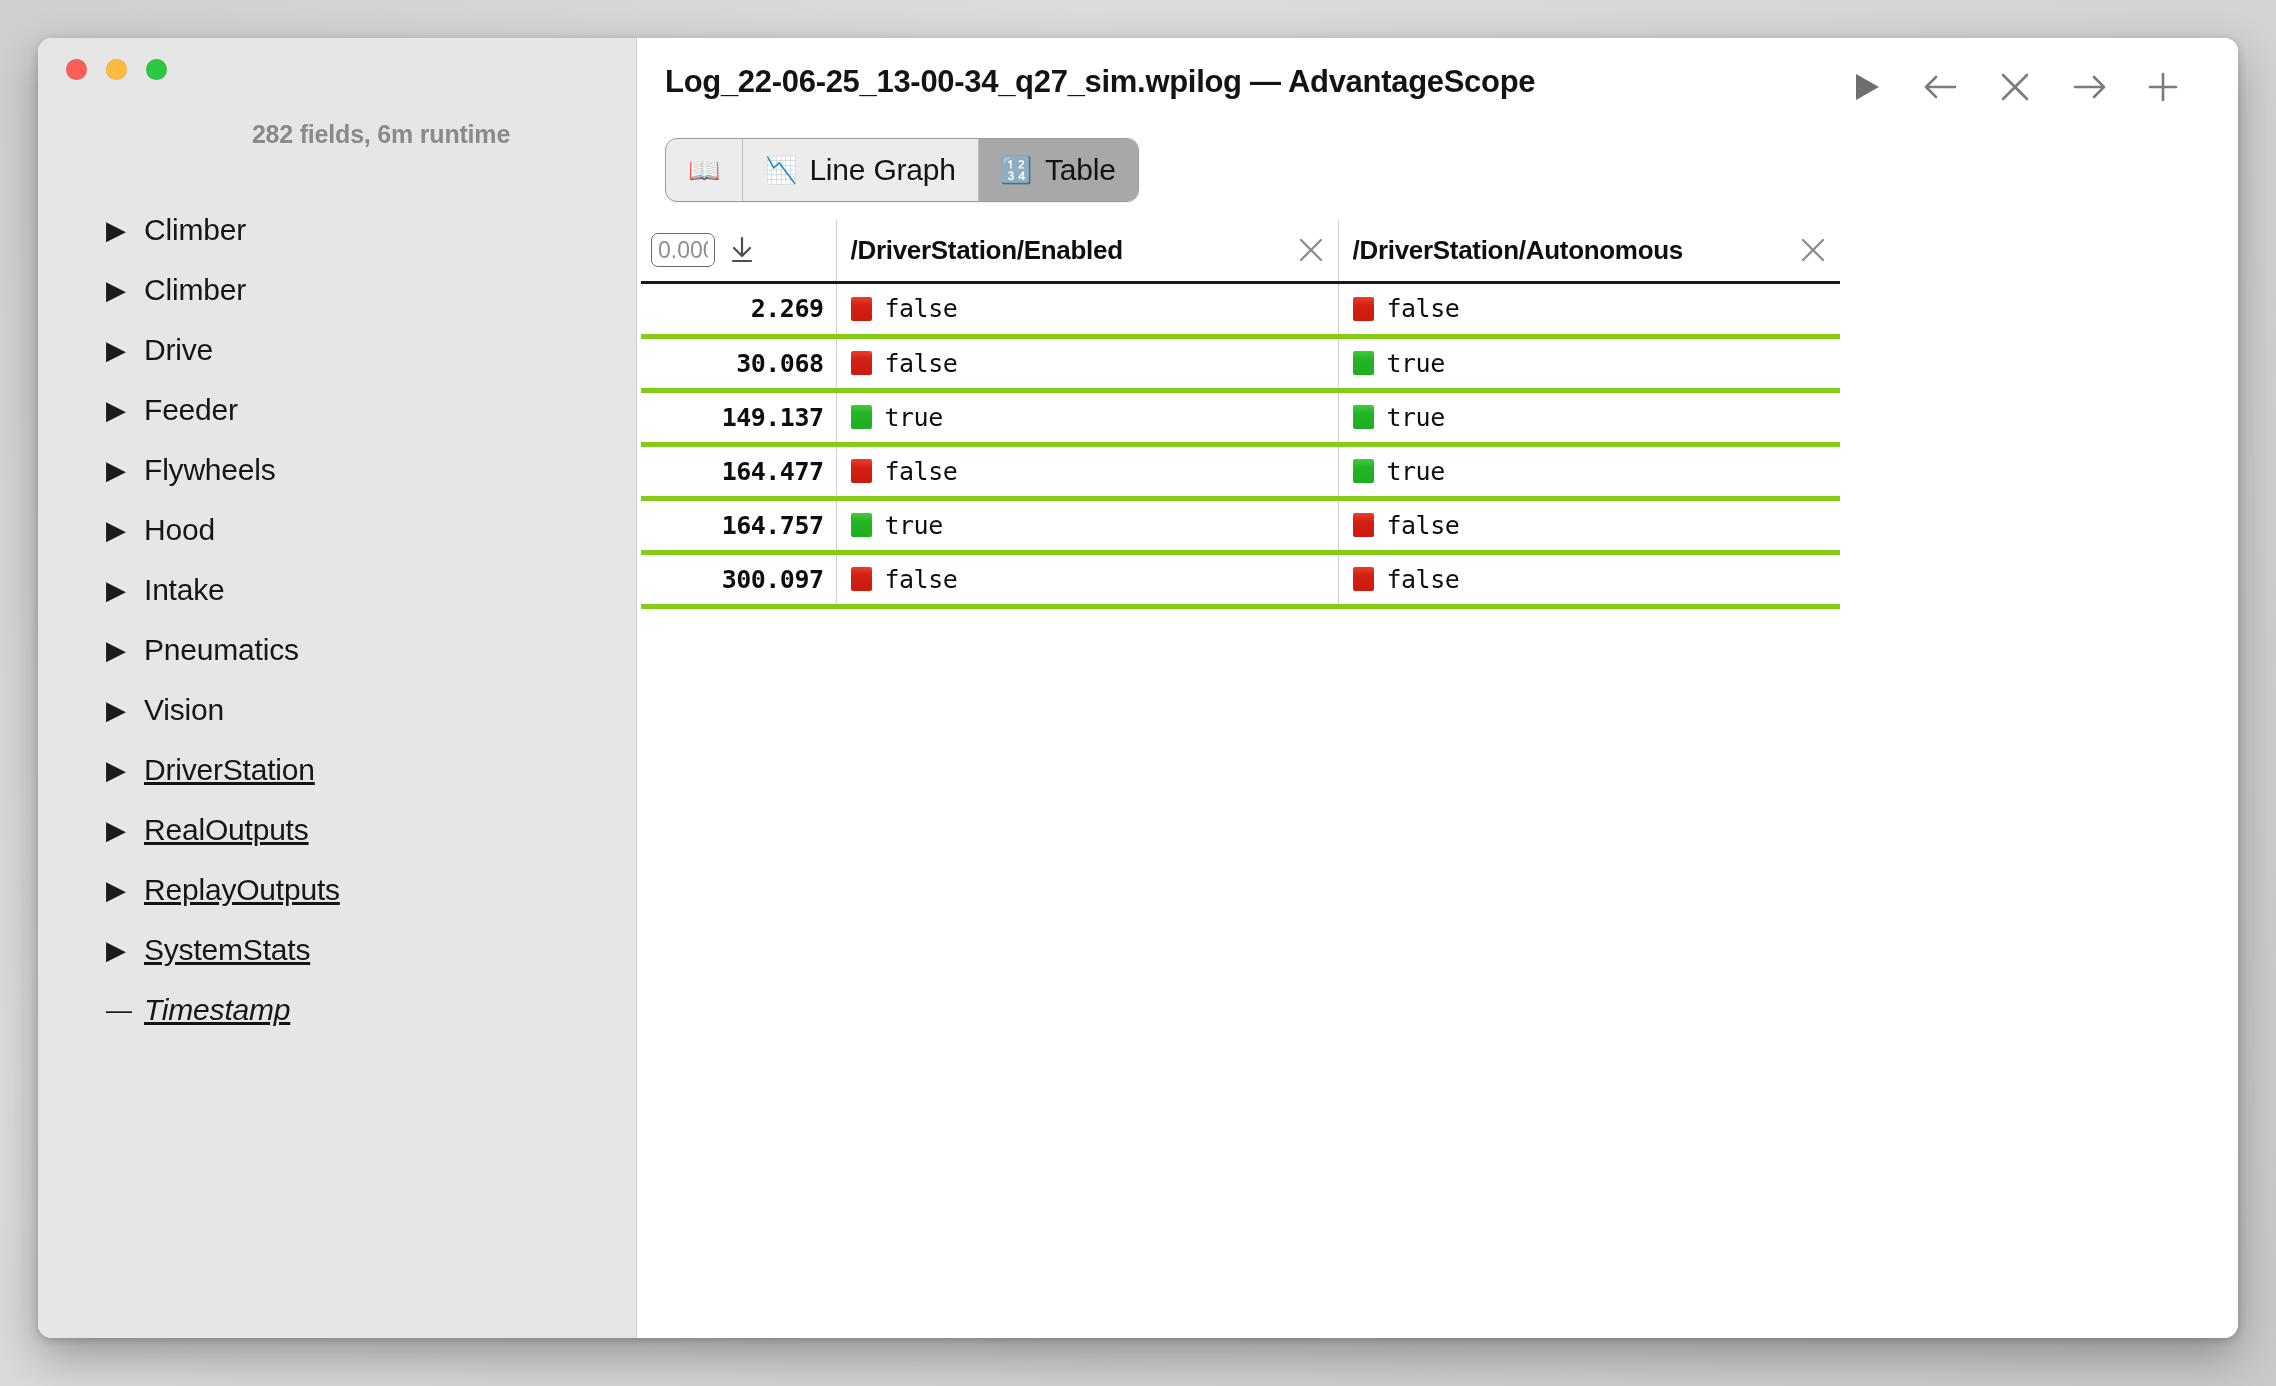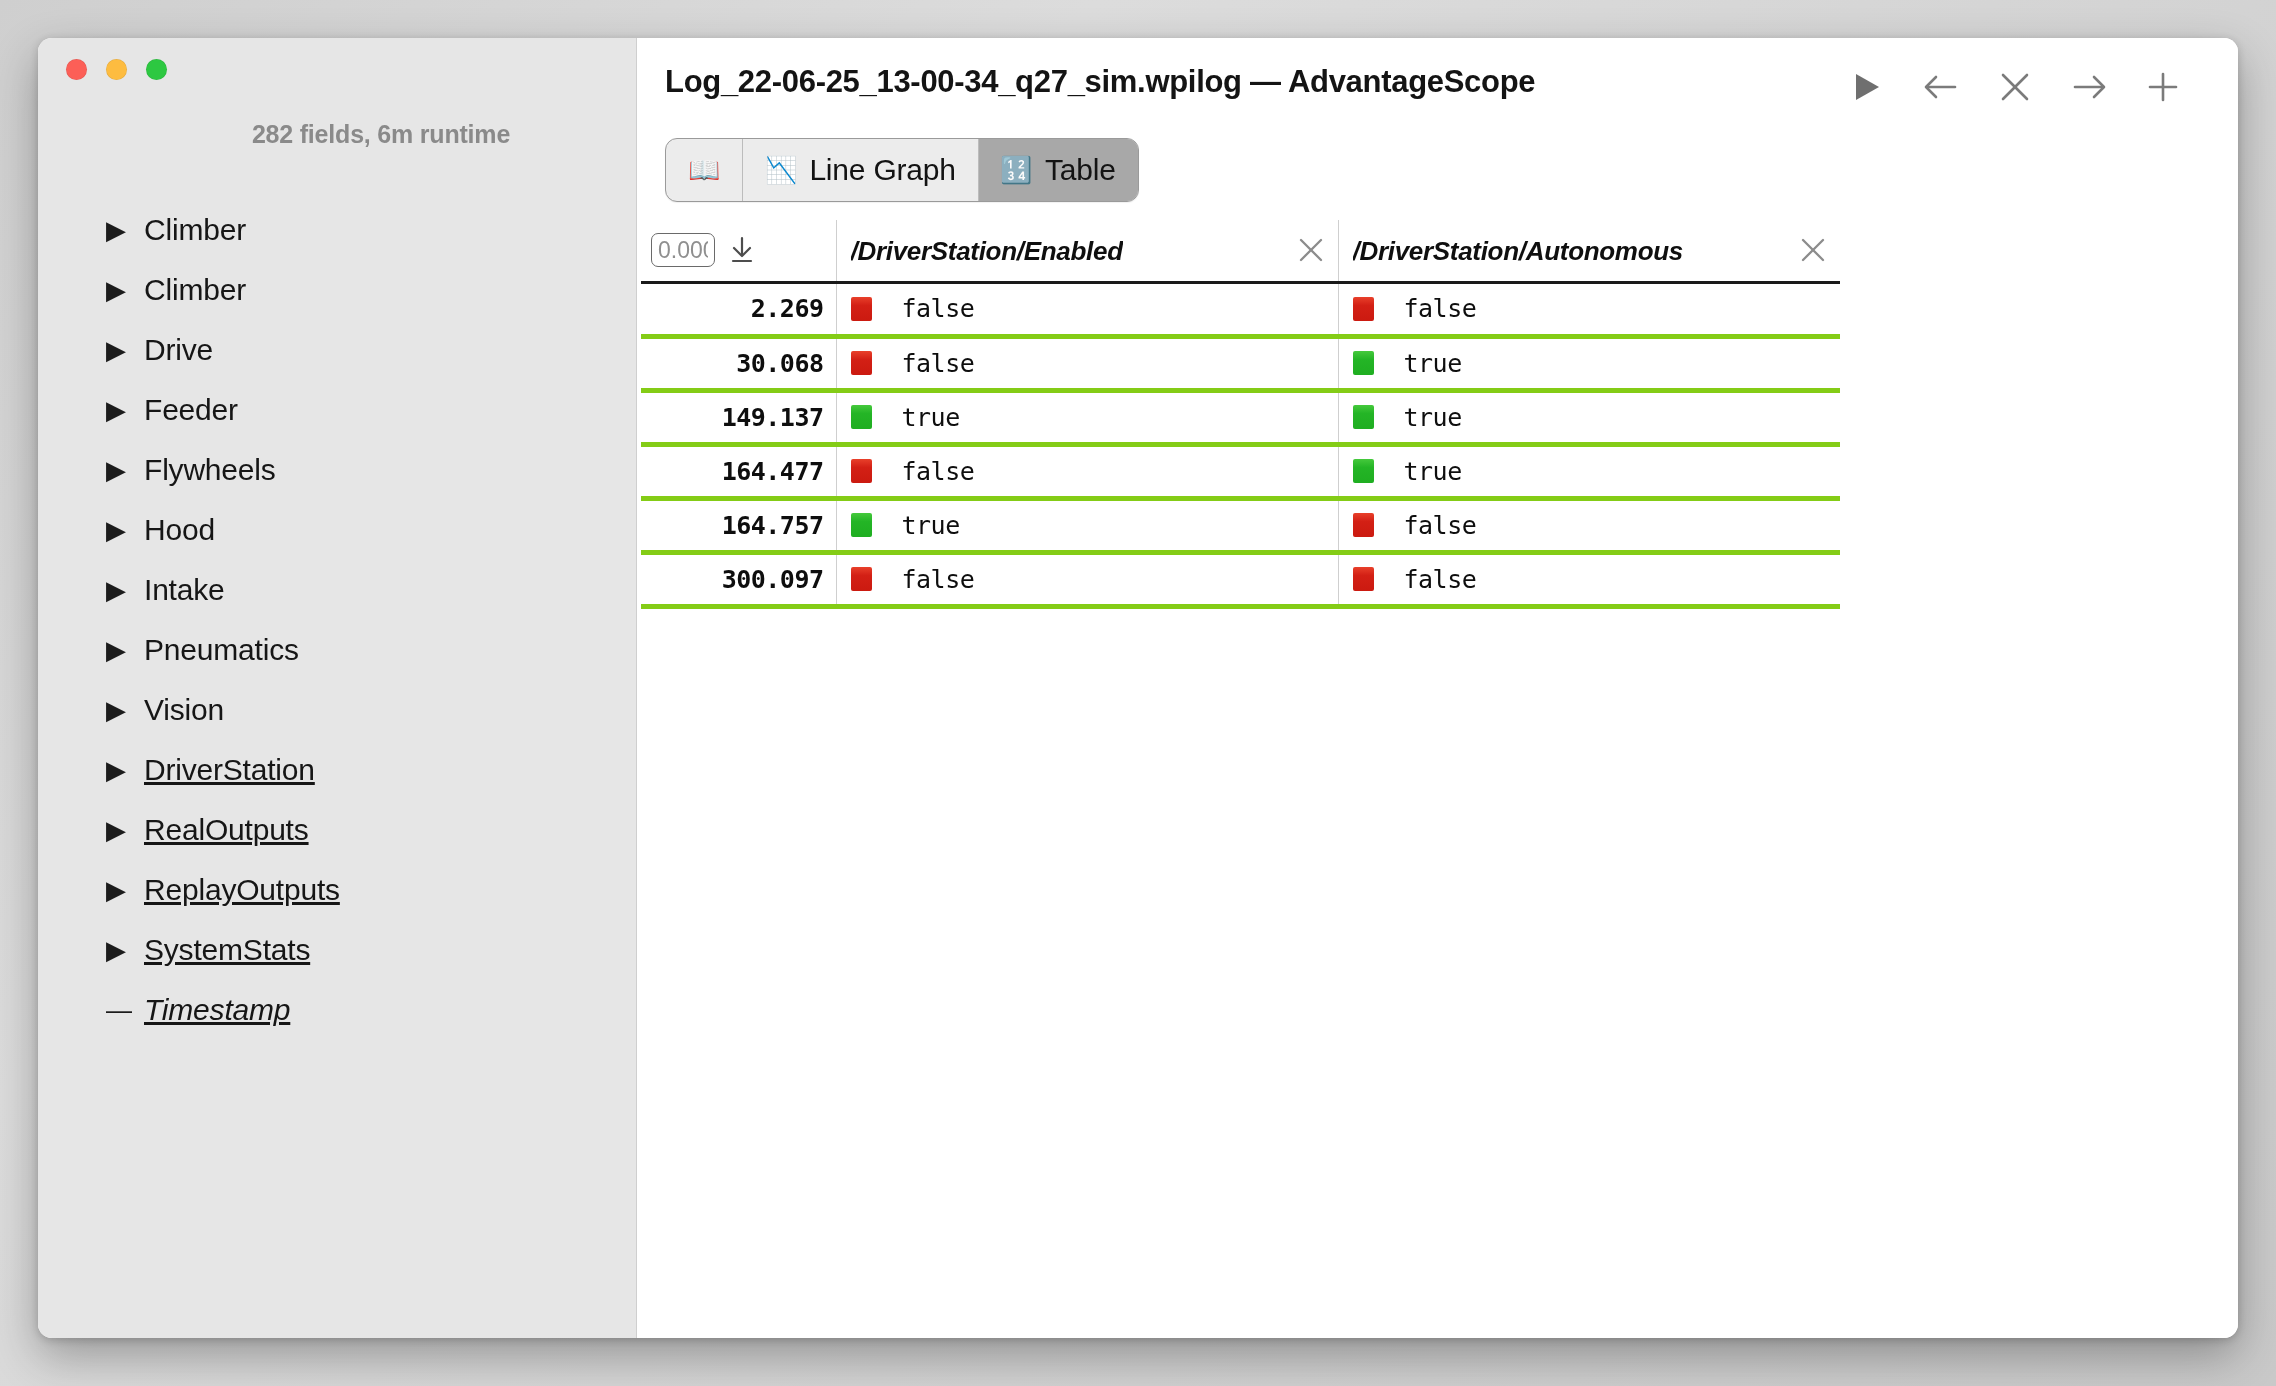--- a/index.html
+++ b/index.html
@@ -214,24 +214,23 @@
     padding: 0 8px 0 10px;
   }
   thead th.field-head {
     border-right: 1px solid #cfcfcf;
     position: relative;
     padding-left: 14px;
   }
   thead th.field-head:last-child { border-right: none; }
   .head-inner {
     display: flex;
-    align-items: flex-end;
+    align-items: center;
     justify-content: space-between;
     padding-right: 10px;
-    font-style: italic;
   }
   .field-name {
     font-size: 26px;
     font-weight: bold;
     color: #0f0f0f;
     letter-spacing: -0.3px;
     white-space: nowrap;
     overflow: hidden;
     text-overflow: ellipsis;
   }
@@ -288,21 +287,21 @@
     letter-spacing: -0.5px;
   }
   tbody td.val-cell {
     padding-left: 14px;
     border-right: 1px solid #cfcfcf;
   }
   tbody td.val-cell:last-child { border-right: none; }
   .val-inner {
     display: flex;
     align-items: center;
-    gap: 30px;
+    gap: 13px;
   }
   .swatch {
     width: 21px;
     height: 24px;
     border-radius: 2px;
     display: block;
     flex: 0 0 auto;
   }
   .swatch.red   { background: linear-gradient(180deg, #e8402a 0%, #d32015 35%, #cb1a10 100%); }
   .swatch.green { background: linear-gradient(180deg, #45c93c 0%, #24b526 35%, #1fae21 100%); }

